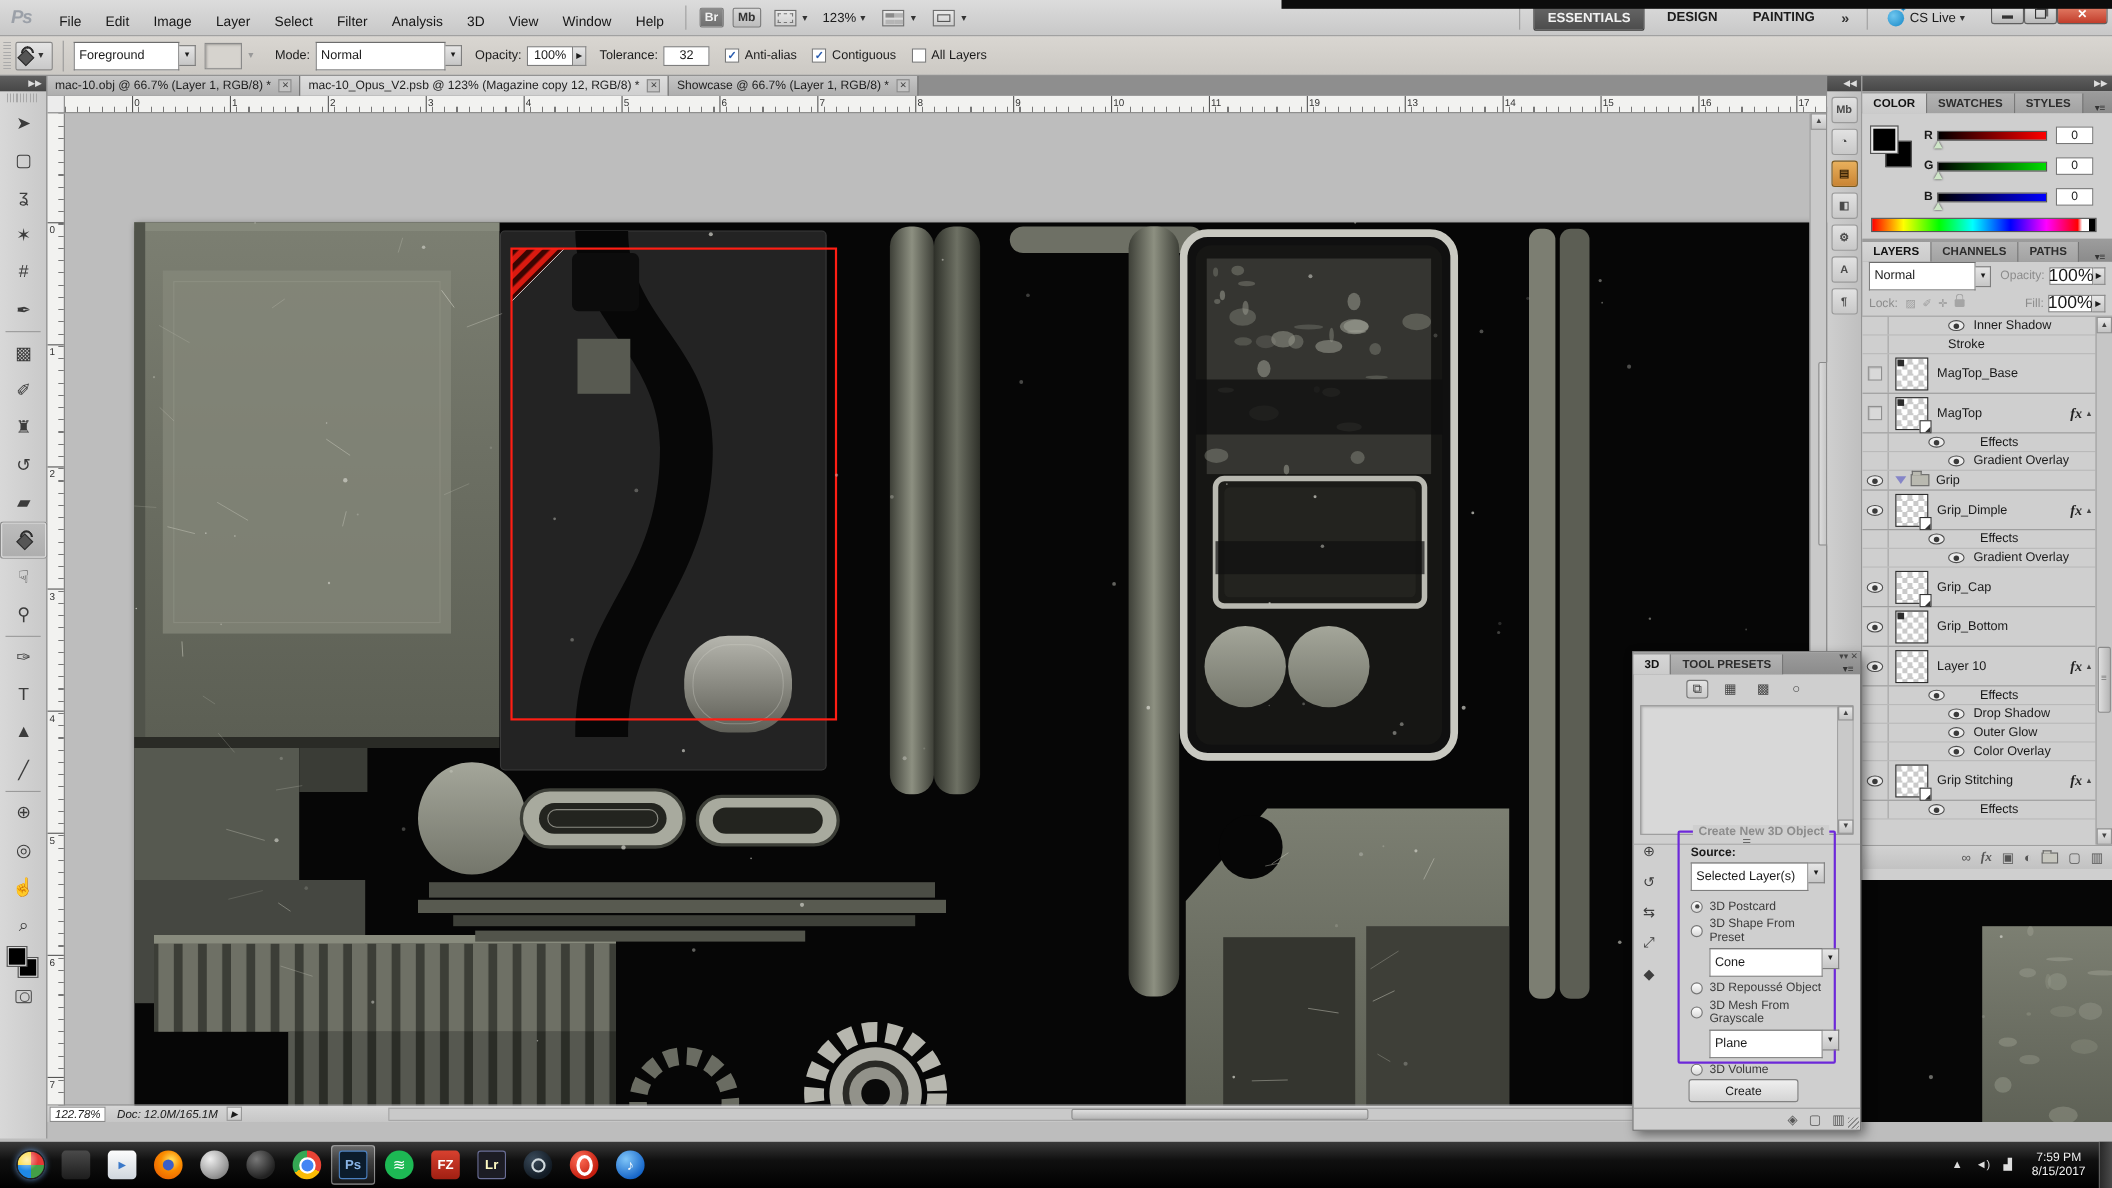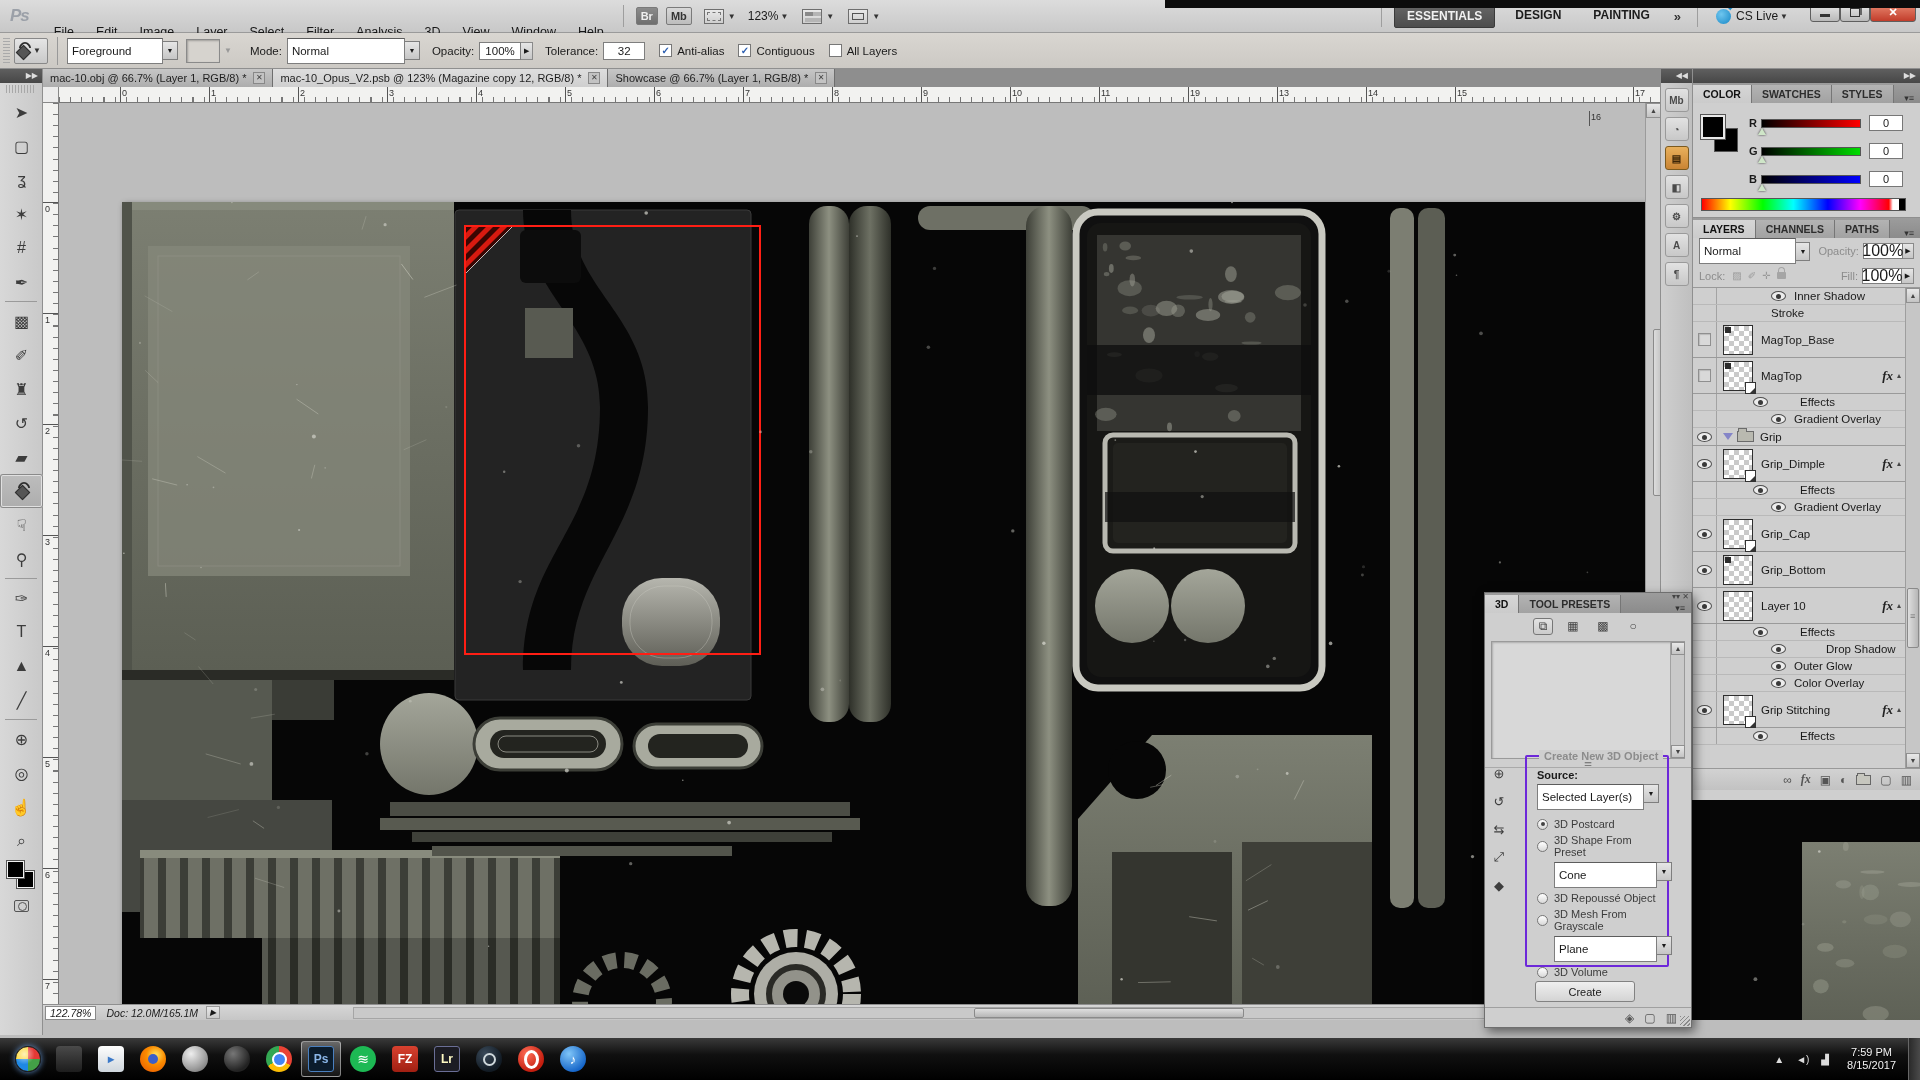--- a/index.html
+++ b/index.html
@@ -4,21 +4,21 @@
 <style>
   * { margin:0; padding:0; box-sizing:border-box; }
   html,body { width:1920px; height:1080px; overflow:hidden; }
   body { font-family:"Liberation Sans", sans-serif; background:#bdbdbd; position:relative; color:#1a1a1a; }
   .abs { position:absolute; }
 
   
   #titlebar { left:0; top:0; width:1920px; height:33px; background:linear-gradient(#dcdcdc,#c8c8c8); border-bottom:1px solid #9a9a9a; display:flex; align-items:center; z-index:40; }
   #topright-dark { position:absolute; right:0; top:0; width:755px; height:8px; background:#0c0c0c; z-index:41; }
   .ps-logo { font-weight:bold; font-size:17px; color:#9ba0a8; padding:0 14px 0 10px; font-style:italic; letter-spacing:-1px; }
-  .menu-item { font-size:12.5px; padding:16px 11px; height:33px; line-height:33px; color:#161616; cursor:default; }
+  .menu-item { font-size:12.5px; padding:4px 11px; height:33px; line-height:33px; color:#161616; cursor:default; }
   .appbar-sep { width:1px; height:22px; background:#9e9e9e; margin:0 8px; }
   .appbtn { font-size:11px; font-weight:bold; border:1px solid #7a7a7a; border-radius:2px; padding:2px 4px; margin:0 4px; background:linear-gradient(#8b8b8b,#6f6f6f); color:#f0f0f0; }
   .appbtn.outline { background:linear-gradient(#d8d8d8,#bdbdbd); color:#333; }
   .mini-ic { display:inline-block; width:20px; height:15px; border:1px solid #6e6e6e; background:linear-gradient(#e9e9e9,#cfcfcf); margin:0 2px 0 8px; position:relative; }
   .mini-ic.film::after { content:""; position:absolute; inset:2px; border:1px dashed #777; }
   .mini-ic.grid::after { content:""; position:absolute; inset:2px 8px 7px 2px; background:#8a8a8a; box-shadow:8px 0 0 #b5b5b5, 0 6px 0 #b5b5b5, 8px 6px 0 #b5b5b5; }
   .mini-ic.screen::after { content:""; position:absolute; inset:3px; border:1px solid #555; }
   .dd-arrow { font-size:8px; color:#333; margin:0 6px 0 2px; }
   .zoom-text { font-size:12px; margin-left:6px; }
   #workspace-zone { display:flex; align-items:center; margin-left:auto; }
@@ -418,21 +418,21 @@
       <span class="num" style="left: 597px;">6</span>
       <span class="num" style="left: 686px;">7</span>
       <span class="num" style="left: 775px;">8</span>
       <span class="num" style="left: 864px;">9</span>
       <span class="num" style="left: 953px;">10</span>
       <span class="num" style="left: 1042px;">11</span>
       <span class="num" style="left: 1131px;">19</span>
       <span class="num" style="left: 1220px;">13</span>
       <span class="num" style="left: 1309px;">14</span>
       <span class="num" style="left: 1398px;">15</span>
-      <span class="num" style="left: 1532px; margin-top: 24px;">16</span>
+      <span class="num" style="left: 1487px;">16</span>
       <span class="num" style="left: 1576px;">17</span>
     </div>
   <div id="vruler" class="abs">
       <div class="ticks"></div>
       <span class="num" style="top: 101px;">0</span>
       <span class="num" style="top: 212px;">1</span>
       <span class="num" style="top: 323px;">2</span>
       <span class="num" style="top: 434px;">3</span>
       <span class="num" style="top: 545px;">4</span>
       <span class="num" style="top: 656px;">5</span>
@@ -925,21 +925,21 @@
         </div>
         <div class="lrow fxh">
           <span class="gutter"></span>
           <span class="fx-indent1" style="display: flex; align-items: center;">
             <span class="eye"></span>
             <span class="lname">Effects</span>
           </span>
         </div>
         <div class="lrow fxi">
           <span class="gutter"></span>
-          <span class="fx-indent2" style="display: flex; align-items: center; gap: 32px;">
+          <span class="fx-indent2" style="display: flex; align-items: center;">
             <span class="eye"></span>
             <span class="lname">Drop Shadow</span>
           </span>
         </div>
         <div class="lrow fxi">
           <span class="gutter"></span>
           <span class="fx-indent2" style="display: flex; align-items: center;">
             <span class="eye"></span>
             <span class="lname">Outer Glow</span>
           </span>

